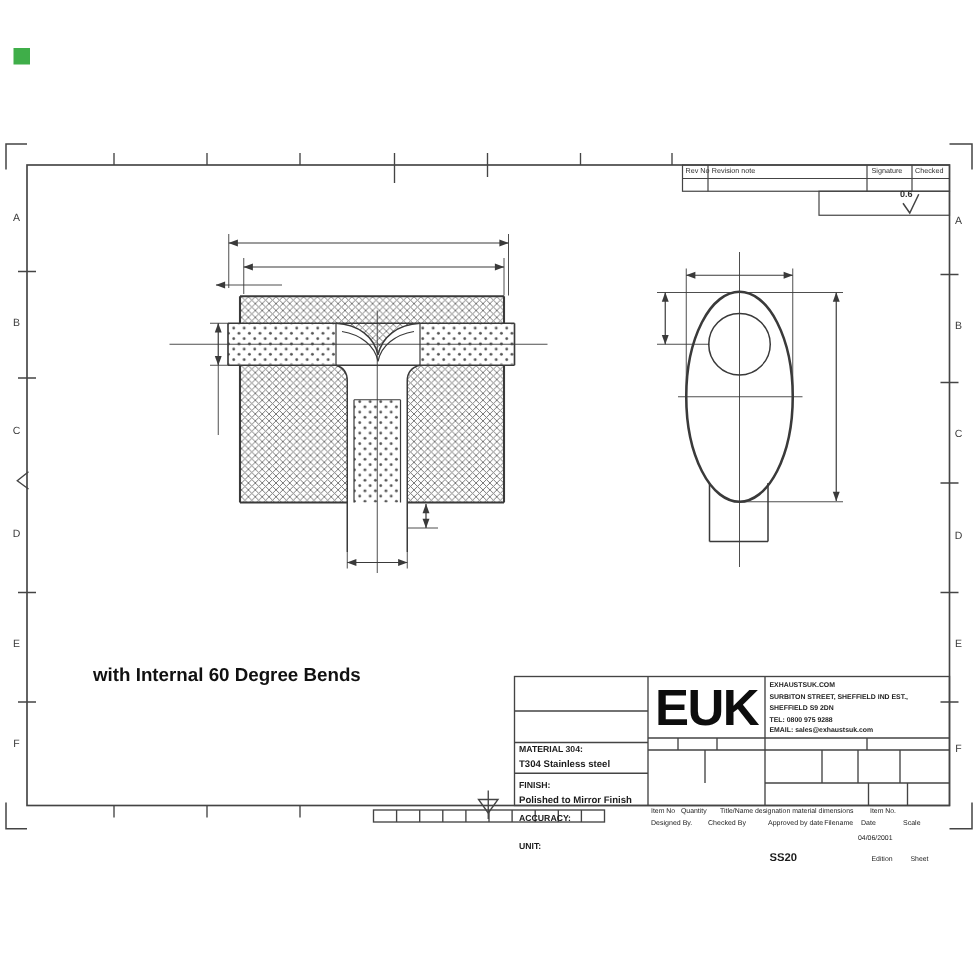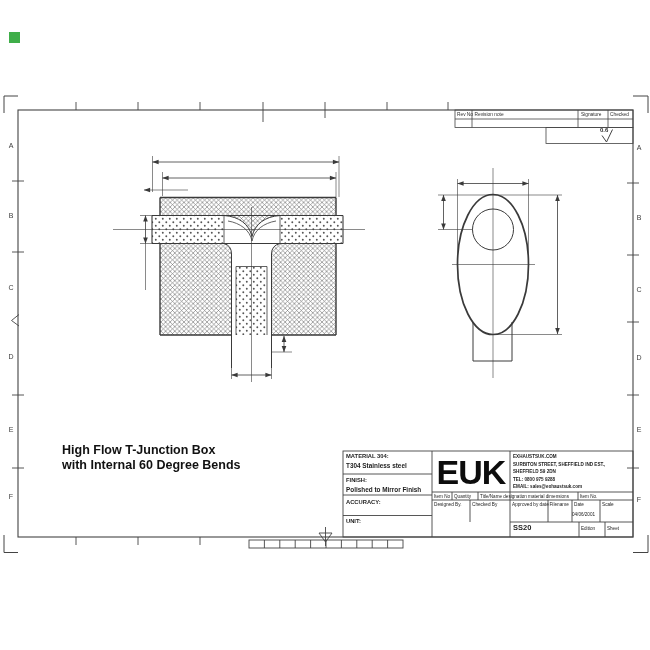--- a/index.html
+++ b/index.html
@@ -2,21 +2,21 @@
 <html><head>
 <meta charset="utf-8">
 <style>
   html,body{margin:0;padding:0;background:#fff;}
   body{width:650px;height:650px;position:relative;overflow:hidden;
        font-family:"Liberation Sans", sans-serif;color:#222;}
   .abs{position:absolute;white-space:nowrap;}
   svg{position:absolute;top:0;left:0;}
   .zl{position:absolute;width:10px;text-align:center;font-size:7px;color:#3a3a3a;}
   .rvh{position:absolute;font-size:4.8px;color:#2e2e2e;}
-  .tb{position:absolute;color:#1c1c1c;}
+  .tb{position:absolute;color:#1c1c1c;margin-top:44px;}
   .b{font-weight:bold;}
   .tiny{font-size:4.6px;}
   .marker{position:absolute;left:9px;top:32px;width:11px;height:11px;background:#3fae49;}
   .title-line{font-size:12.5px;font-weight:bold;line-height:15px;color:#111;}
   .company div{font-size:4.6px;font-weight:bold;line-height:7.6px;color:#1c1c1c;}
   .logo{position:absolute;left:432px;top:451px;width:78px;height:41px;line-height:42px;
         text-align:center;font-size:34px;font-weight:bold;letter-spacing:-1px;color:#0d0d0d;}
 </style>
 </head>
 <body>
@@ -162,21 +162,20 @@
 <span class="zl" style="left:634px;top:496px">F</span>
 
 <div class="rvh" style="left:457px;top:112px">Rev No</div>
 <div class="rvh" style="left:474.5px;top:112px">Revision note</div>
 <div class="rvh" style="left:581px;top:112px">Signature</div>
 <div class="rvh" style="left:610px;top:112px">Checked</div>
 
 <div class="abs b" style="left:600px;top:127px;font-size:6px;color:#2e2e2e">0.6</div>
 
 <div class="abs" style="left:62px;top:443px">
-  <div class="title-line">High Flow T-Junction Box</div>
   <div class="title-line">with Internal 60 Degree Bends</div>
 </div>
 
 <div class="tb b" style="left:346px;top:453px;font-size:5.8px">MATERIAL 304:</div>
 <div class="tb b" style="left:346px;top:462px;font-size:6.4px">T304 Stainless steel</div>
 <div class="tb b" style="left:346px;top:477px;font-size:5.8px">FINISH:</div>
 <div class="tb b" style="left:346px;top:485.5px;font-size:6.4px">Polished to Mirror Finish</div>
 <div class="tb b" style="left:346px;top:499px;font-size:5.8px">ACCURACY:</div>
 <div class="tb b" style="left:346px;top:518px;font-size:5.8px">UNIT:</div>
 

